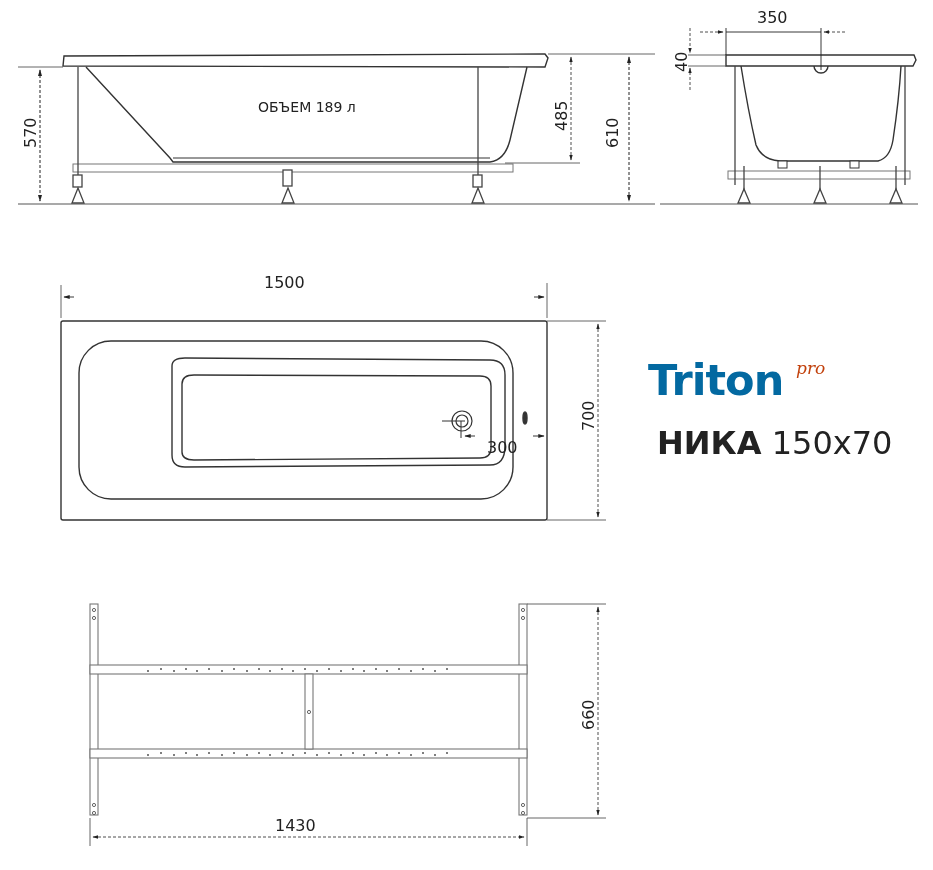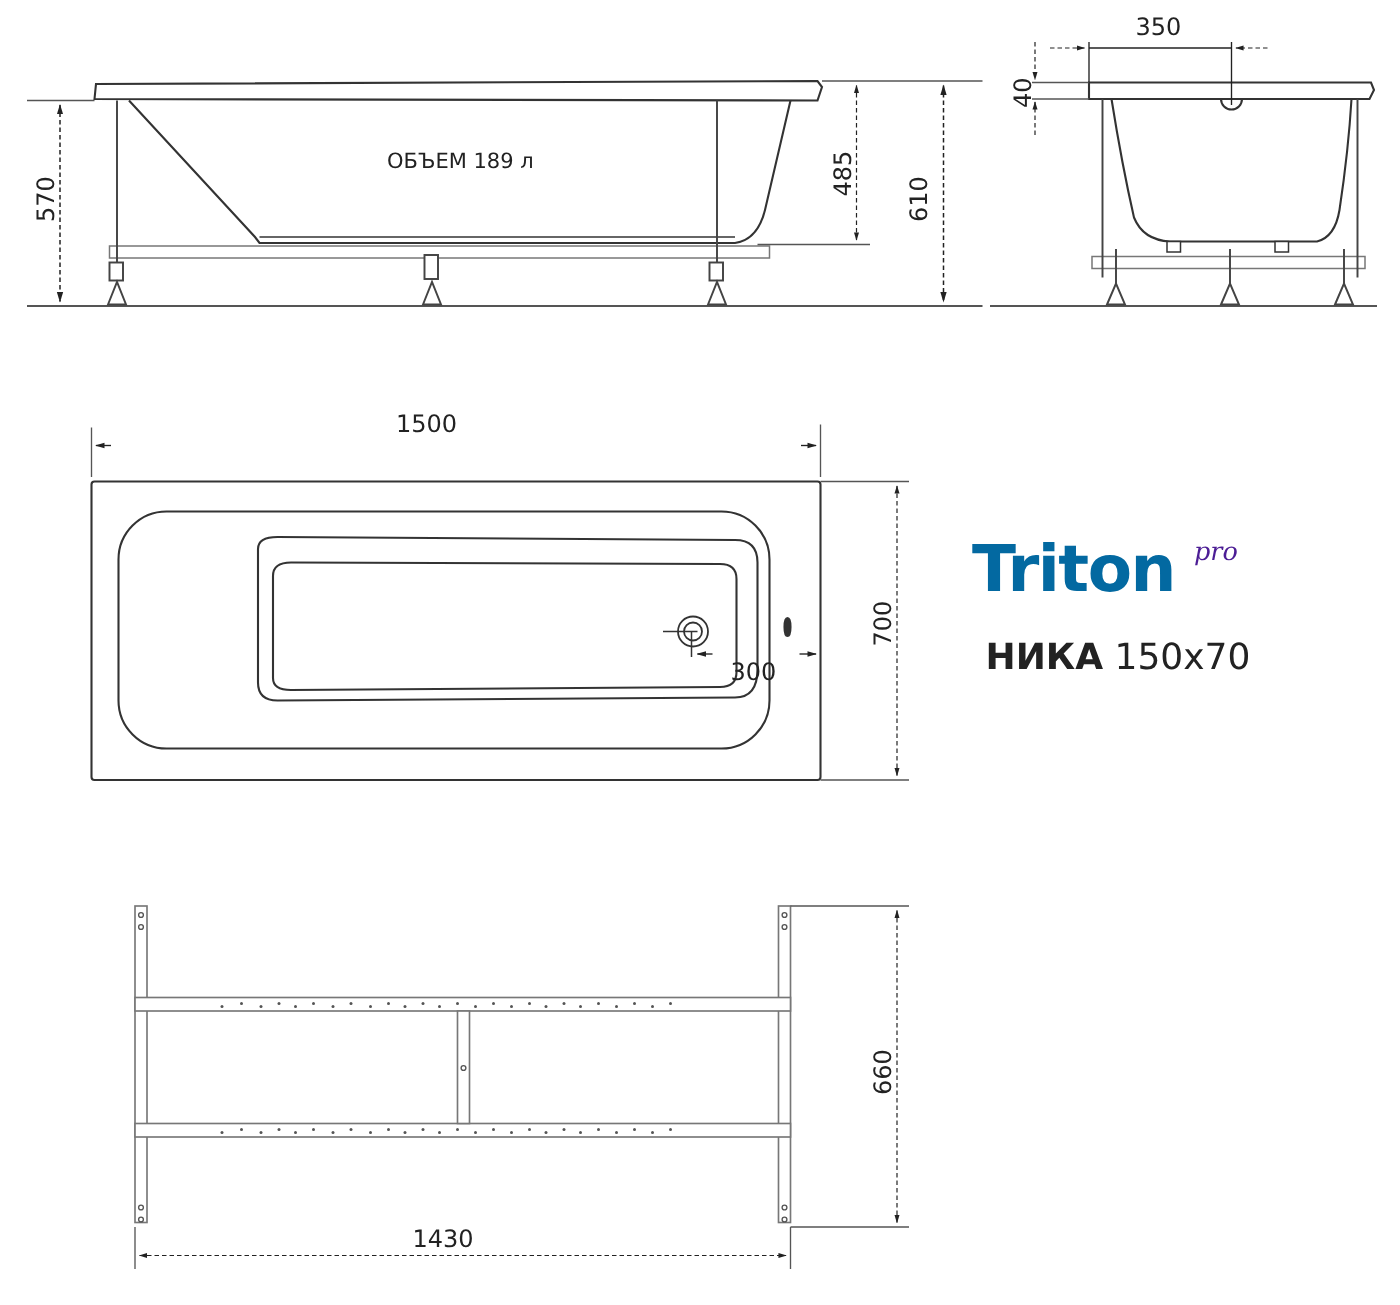--- a/index.html
+++ b/index.html
@@ -1,22 +1,22 @@
 <!DOCTYPE html>
 <html><head>
 <meta charset="utf-8">
 <style>
   html, body { margin:0; padding:0; background:#ffffff; }
   body { width:933px; height:870px; position:relative; overflow:hidden; font-family:"DejaVu Sans", sans-serif; }
   svg { position:absolute; left:0; top:0; }
   .dim { font-family:"DejaVu Sans", sans-serif; font-size:16px; fill:#222; }
   .lbl { font-family:"DejaVu Sans", sans-serif; font-size:14px; fill:#222; }
   .brand { position:absolute; left:648px; top:355px; font-family:"DejaVu Sans", sans-serif; font-weight:bold; font-size:43px; color:#0369a1; letter-spacing:-1px; }
-  .brand-sup { position:absolute; left:796px; top:358px; font-family:"DejaVu Serif", serif; font-style:italic; font-size:17px; color:#4c1d95; }
-  .model { position:absolute; left:657px; top:424px; font-family:"DejaVu Sans", sans-serif; font-size:24px; color:#222; }
+  .brand-sup { position:absolute; left:796px; top:358px; font-family:"DejaVu Serif", serif; font-style:italic; font-size:17px; color:#c2410c; }
+  .model { position:absolute; left:657px; top:424px; font-family:"DejaVu Sans", sans-serif; font-size:32px; color:#222; }
   .model b { font-weight:bold; }
   .model span.size { font-weight:normal; }
 </style>
 </head>
 <body>
 
 <svg width="933" height="870" viewBox="0 0 933 870">
   <defs>
     <marker id="arr" viewBox="0 0 10 10" refX="9" refY="5" markerWidth="7" markerHeight="7" orient="auto-start-reverse">
       <path d="M0,2 L10,5 L0,8 z" fill="#222"></path>

